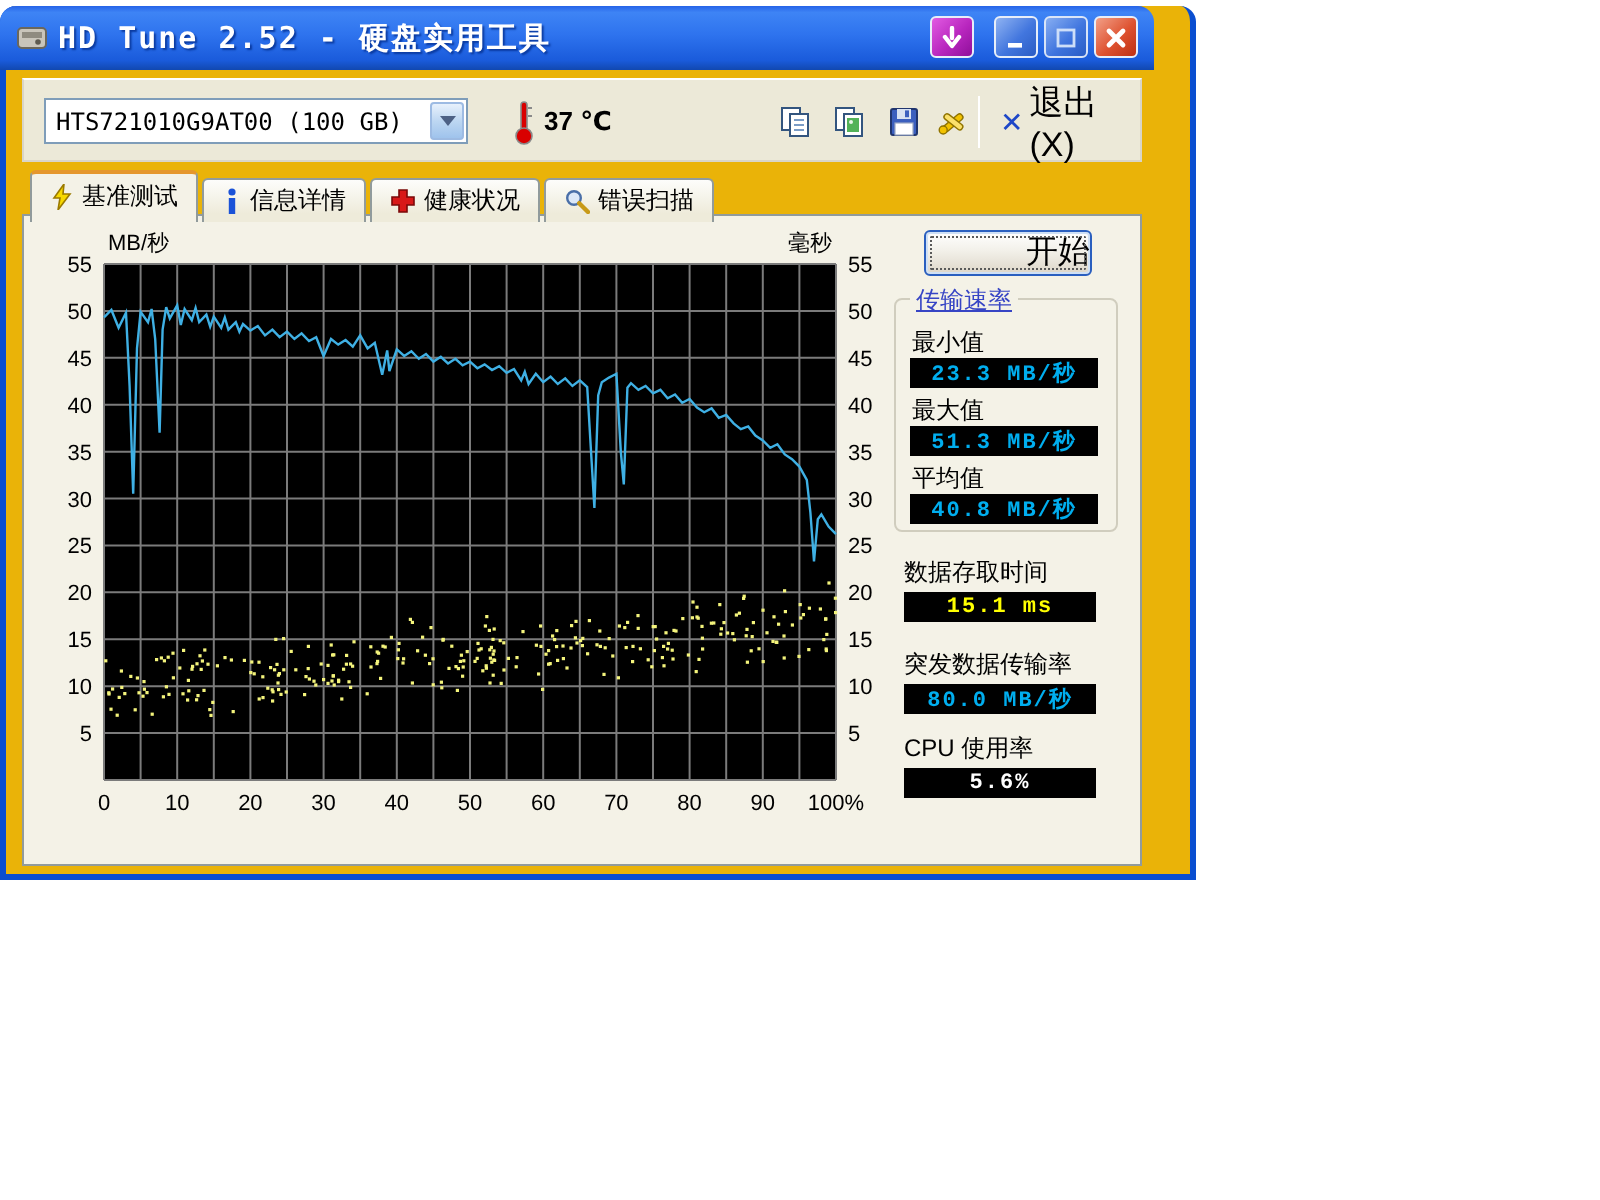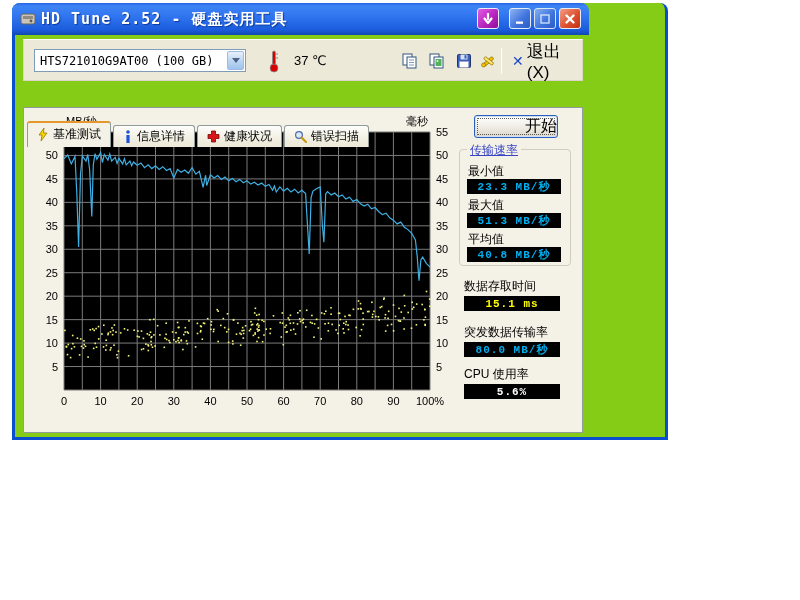--- a/index.html
+++ b/index.html
@@ -1,19 +1,19 @@
 <!DOCTYPE html>
 <html><head>
 <meta charset="utf-8">
 <style>
   * { margin:0; padding:0; box-sizing:border-box; }
   html,body { width:800px; height:600px; background:#ffffff; overflow:hidden;
               font-family:"Liberation Sans","DejaVu Sans",sans-serif; }
-  .window { position:absolute; left:12px; top:3px; width:656px; height:437px;
-            background:#84cc16; border:3px solid #0A4ED0; border-top:none;
+  .window { position:absolute; left:0; top:3px; width:598px; height:437px;
+            background:#eab308; border:3px solid #0A4ED0; border-top:none;
             border-radius:8px 8px 0 0; }
   
   .titlebar { position:absolute; left:-3px; top:0; width:577px; height:32px;
               border-radius:8px 8px 0 0;
               background:linear-gradient(180deg,#2663E8 0%,#3E84F5 10%,#2E73EE 45%,#1A5BDB 85%,#1148B0 100%);
               display:flex; align-items:center; }
   .app-icon { margin:0 4px 0 7px; width:18px; height:16px; flex:0 0 auto; }
   .title-text { color:#fff; font-family:"DejaVu Sans Mono","Liberation Mono",monospace;
                 font-weight:bold; font-size:15px; letter-spacing:1px; text-shadow:1px 1px 1px #0a3aa0;
                 white-space:nowrap; }
@@ -30,31 +30,31 @@
   .combo { position:absolute; left:10px; top:9px; width:212px; height:23px; background:#fff;
            border:1px solid #7F9DB9; display:flex; align-items:center; cursor:default; }
   .combo-text { flex:1; padding-left:5px; font-family:"DejaVu Sans Mono","Liberation Mono",monospace;
                 font-size:12px; color:#000; white-space:nowrap; overflow:hidden; }
   .combo-arrow { width:17px; height:19px; margin:1px; border:1px solid #9DBBE3; border-radius:2px;
                  background:linear-gradient(180deg,#E8F1FC,#BDD7F2 50%,#9FC3EC);
                  display:flex; align-items:center; justify-content:center; }
   .combo-arrow span { width:0; height:0; border-left:4px solid transparent;
                       border-right:4px solid transparent; border-top:5px solid #4D6185; }
   .thermo { position:absolute; left:244px; top:9px; }
-  .temp-text { position:absolute; left:260px; top:13px; font-size:13px; font-weight:normal; color:#000;margin-left:10px; }
+  .temp-text { position:absolute; left:260px; top:13px; font-size:13px; font-weight:bold; color:#000; }
   .tool-btn { position:absolute; top:9px; width:25px; height:24px; border:1px solid transparent;
               border-radius:2px; display:flex; align-items:center; justify-content:center; }
   .tool-sep { position:absolute; top:8px; left:477px; width:1px; height:26px;
               background:#C6C2B4; border-right:1px solid #fff; }
   .exit-btn { position:absolute; top:9px; left:484px; height:24px; display:flex;
               align-items:center; gap:3px; padding:0 4px; }
   .exit-x { font-size:14px; font-weight:bold; color:#1E47C8; line-height:1; }
   .exit-label { font-size:17px; color:#000; }
   
-  .tabs { position:absolute; left:12px; top:82px; display:flex; align-items:flex-end; z-index:3;margin-top:36px; }
+  .tabs { position:absolute; left:12px; top:82px; display:flex; align-items:flex-end; z-index:3; }
   .tab { height:22px; border:1px solid #919B9C; border-bottom:none; border-radius:3px 3px 0 0;
          background:linear-gradient(180deg,#FDFDFB,#EEEBDA 80%); display:flex; align-items:center;
          gap:4px; padding:0 9px; margin-right:2px; font-size:12px; color:#000; }
   .tab.active { height:26px; background:#F4F2E7; border-top:2px solid #E5972E; padding-bottom:2px; }
   .tab-label { white-space:nowrap; }
   
   .panel { position:absolute; left:8px; top:104px; width:560px; height:326px;
            border:1px solid #919B9C; background:#F4F2E7; z-index:2; }
   .chart-wrap { position:absolute; left:0; top:0; width:432px; height:312px; }
   

